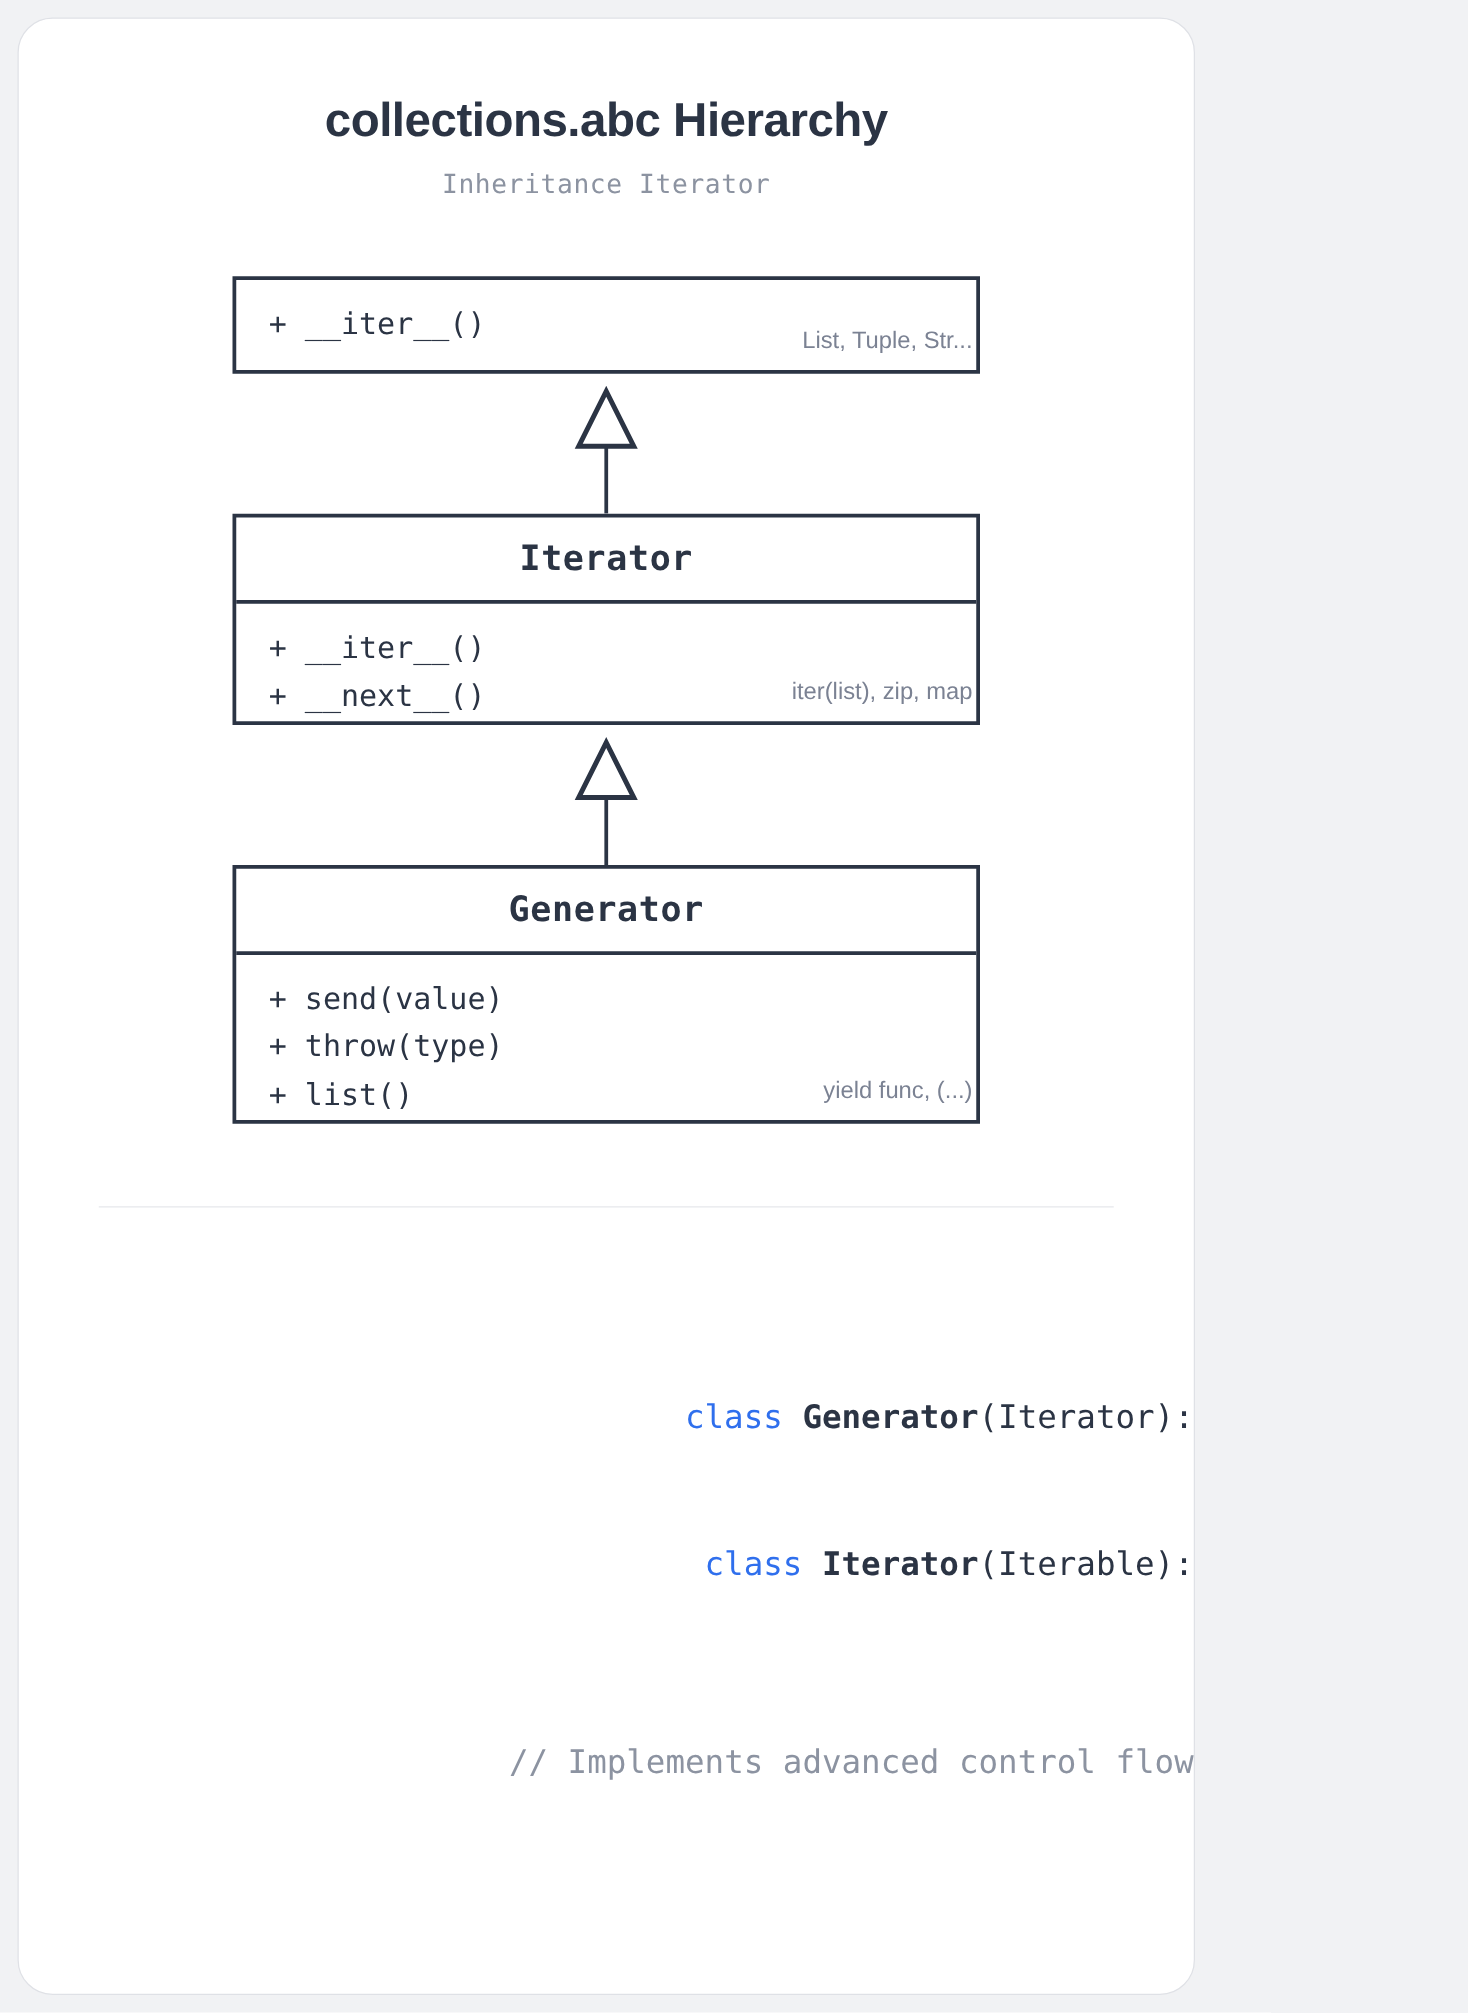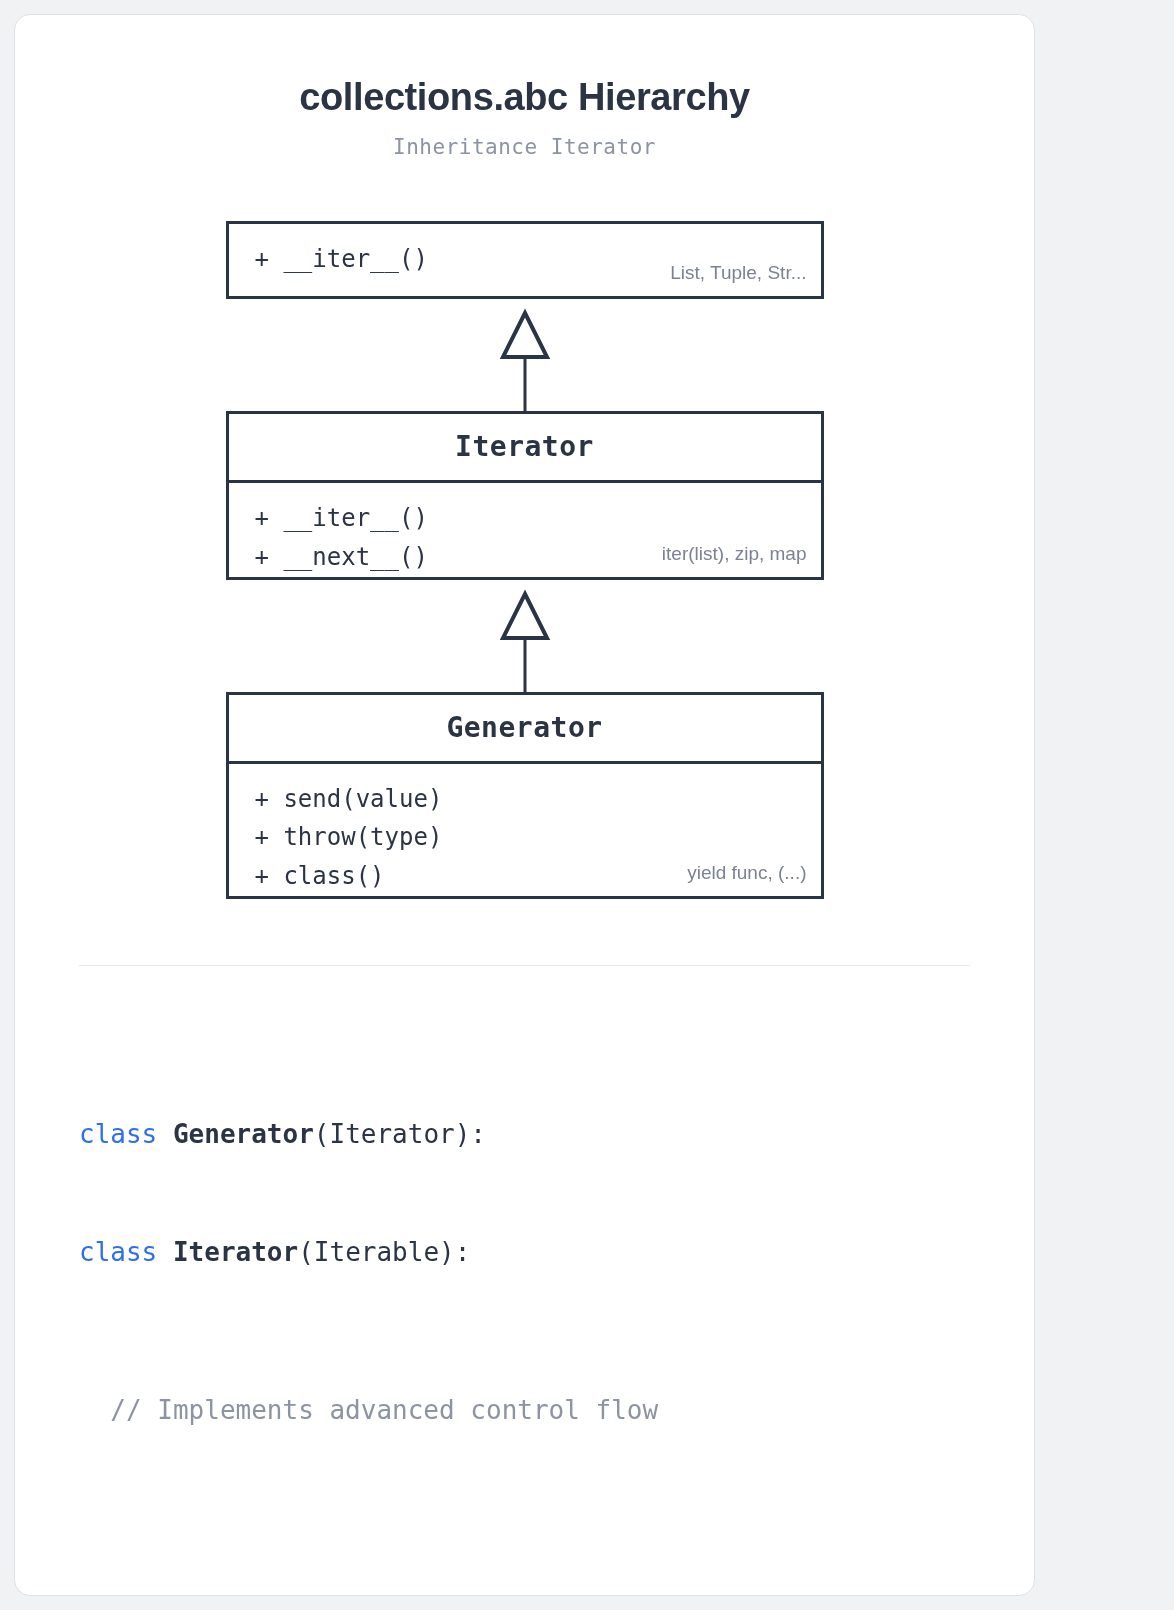--- a/index.html
+++ b/index.html
@@ -10,25 +10,25 @@
     width: 1174px;
     height: 1610px;
     background: #f1f2f4;
     font-family: "Liberation Sans", sans-serif;
     overflow: hidden;
   }
   .card {
     position: absolute;
     left: 14px;
     top: 14px;
-    width: 1021px;
+    width: 942px;
     height: 1582px;
     background: #ffffff;
     border: 1px solid #dfe1e6;
-    border-radius: 16px;
+    border-radius: 28px;
     box-sizing: border-box;
     overflow: hidden;
   }
 
   
   .header {
     margin-top: 62px;
     text-align: center;
   }
   .title {
@@ -95,21 +95,21 @@
   }
   .uml-member {
     font-family: "DejaVu Sans Mono", monospace;
     font-size: 24px;
     color: #2b3444;
     line-height: 1.62;
     white-space: pre;
   }
   .uml-note {
     position: absolute;
-    right: 14px;
+    right: 3px;
     bottom: 12px;
     font-family: "Liberation Sans", sans-serif;
     font-size: 19px;
     color: #7b8293;
   }
 
   
   .connector {
     height: 112px;
     display: flex;
@@ -127,21 +127,21 @@
 
   
   .code {
     margin: 30px 0 0 64px;
     font-family: "DejaVu Sans Mono", monospace;
     font-size: 26px;
     line-height: 1.52;
     color: #2b3444;
     white-space: pre;
   }
-  .code-line { white-space: pre; }
+  .code-line { white-space: pre; text-align: right; }
   .kw { color: #2f6fed; }
   .cls { font-weight: bold; color: #2b3444; }
   .base { color: #2b3444; }
   .cmt { color: #8c93a1; }
 </style>
 </head>
 <body>
 
 <div class="card">
 
@@ -191,21 +191,21 @@
 
     <div class="node-wrap">
       <div class="uml-box">
         <div class="uml-head">
           <span class="uml-name">Generator</span>
           <span class="uml-stereo"></span>
         </div>
         <div class="uml-body">
           <div class="uml-member">+ send(value)</div>
           <div class="uml-member">+ throw(type)</div>
-          <div class="uml-member">+ class()</div>
+          <div class="uml-member">+ list()</div>
           <div class="uml-note">yield func, (...)</div>
         </div>
       </div>
     </div>
 
   </div>
 
   <div class="divider"></div>
 
   <div class="code">

